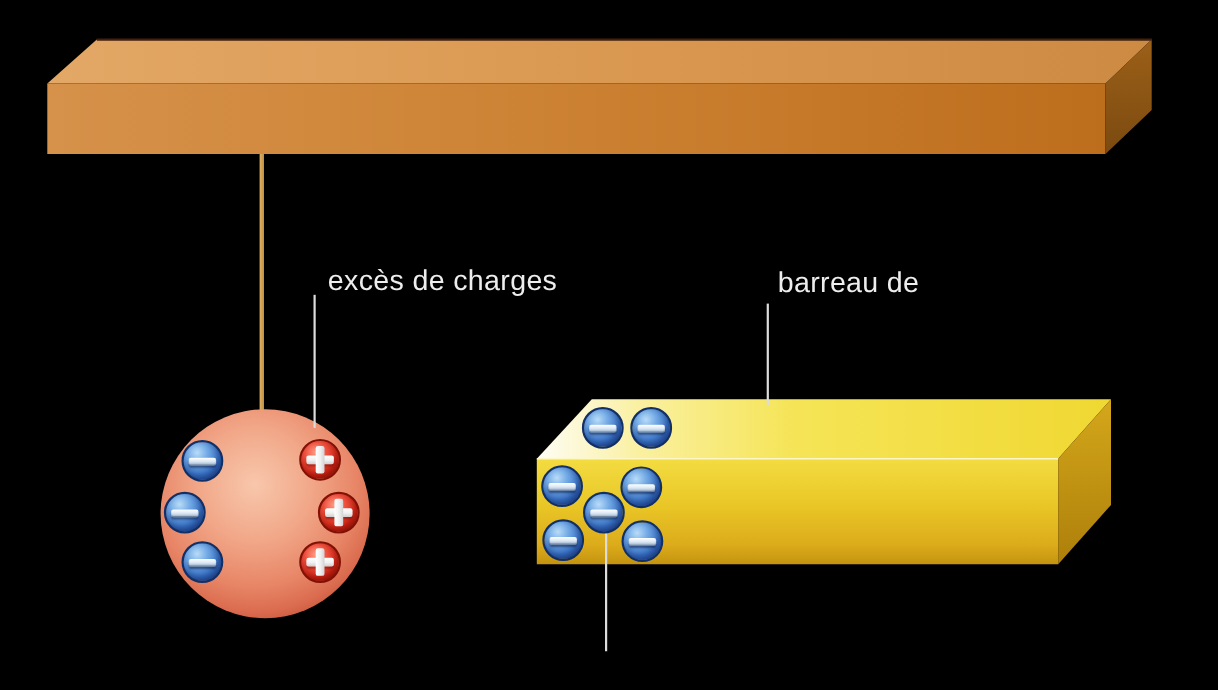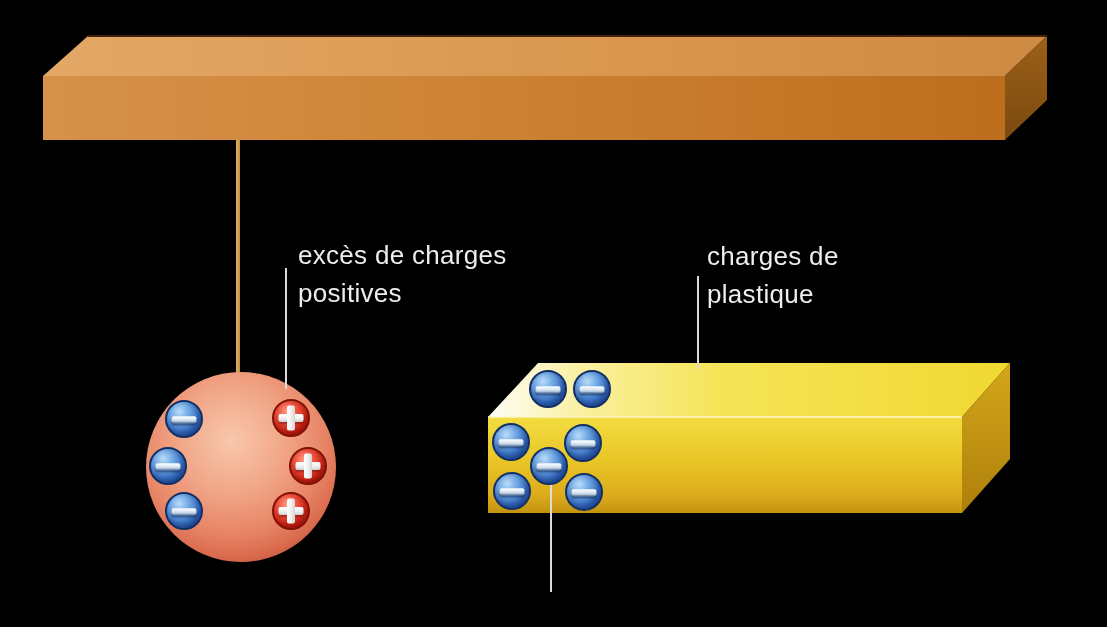--- a/index.html
+++ b/index.html
@@ -195,22 +195,20 @@
       <div class="charge proton" style="left: 289px; top: 447px;">
         <div class="sign-plus"></div>
       </div>
       <div class="charge proton" style="left: 272px; top: 492px;">
         <div class="sign-plus"></div>
       </div>
     </div>
 
   <div class="diagram-label" id="label-positive-excess">
     <span>excès de charges</span><br>
-    <span>positives</span>
   </div>
 
   <div class="diagram-label" id="label-plastic-bar">
-    <span>charges de</span><br>
-    <span>plastique</span>
+    <span>barreau de</span><br>
   </div>
 
 
 </div>
 
 </body></html>

